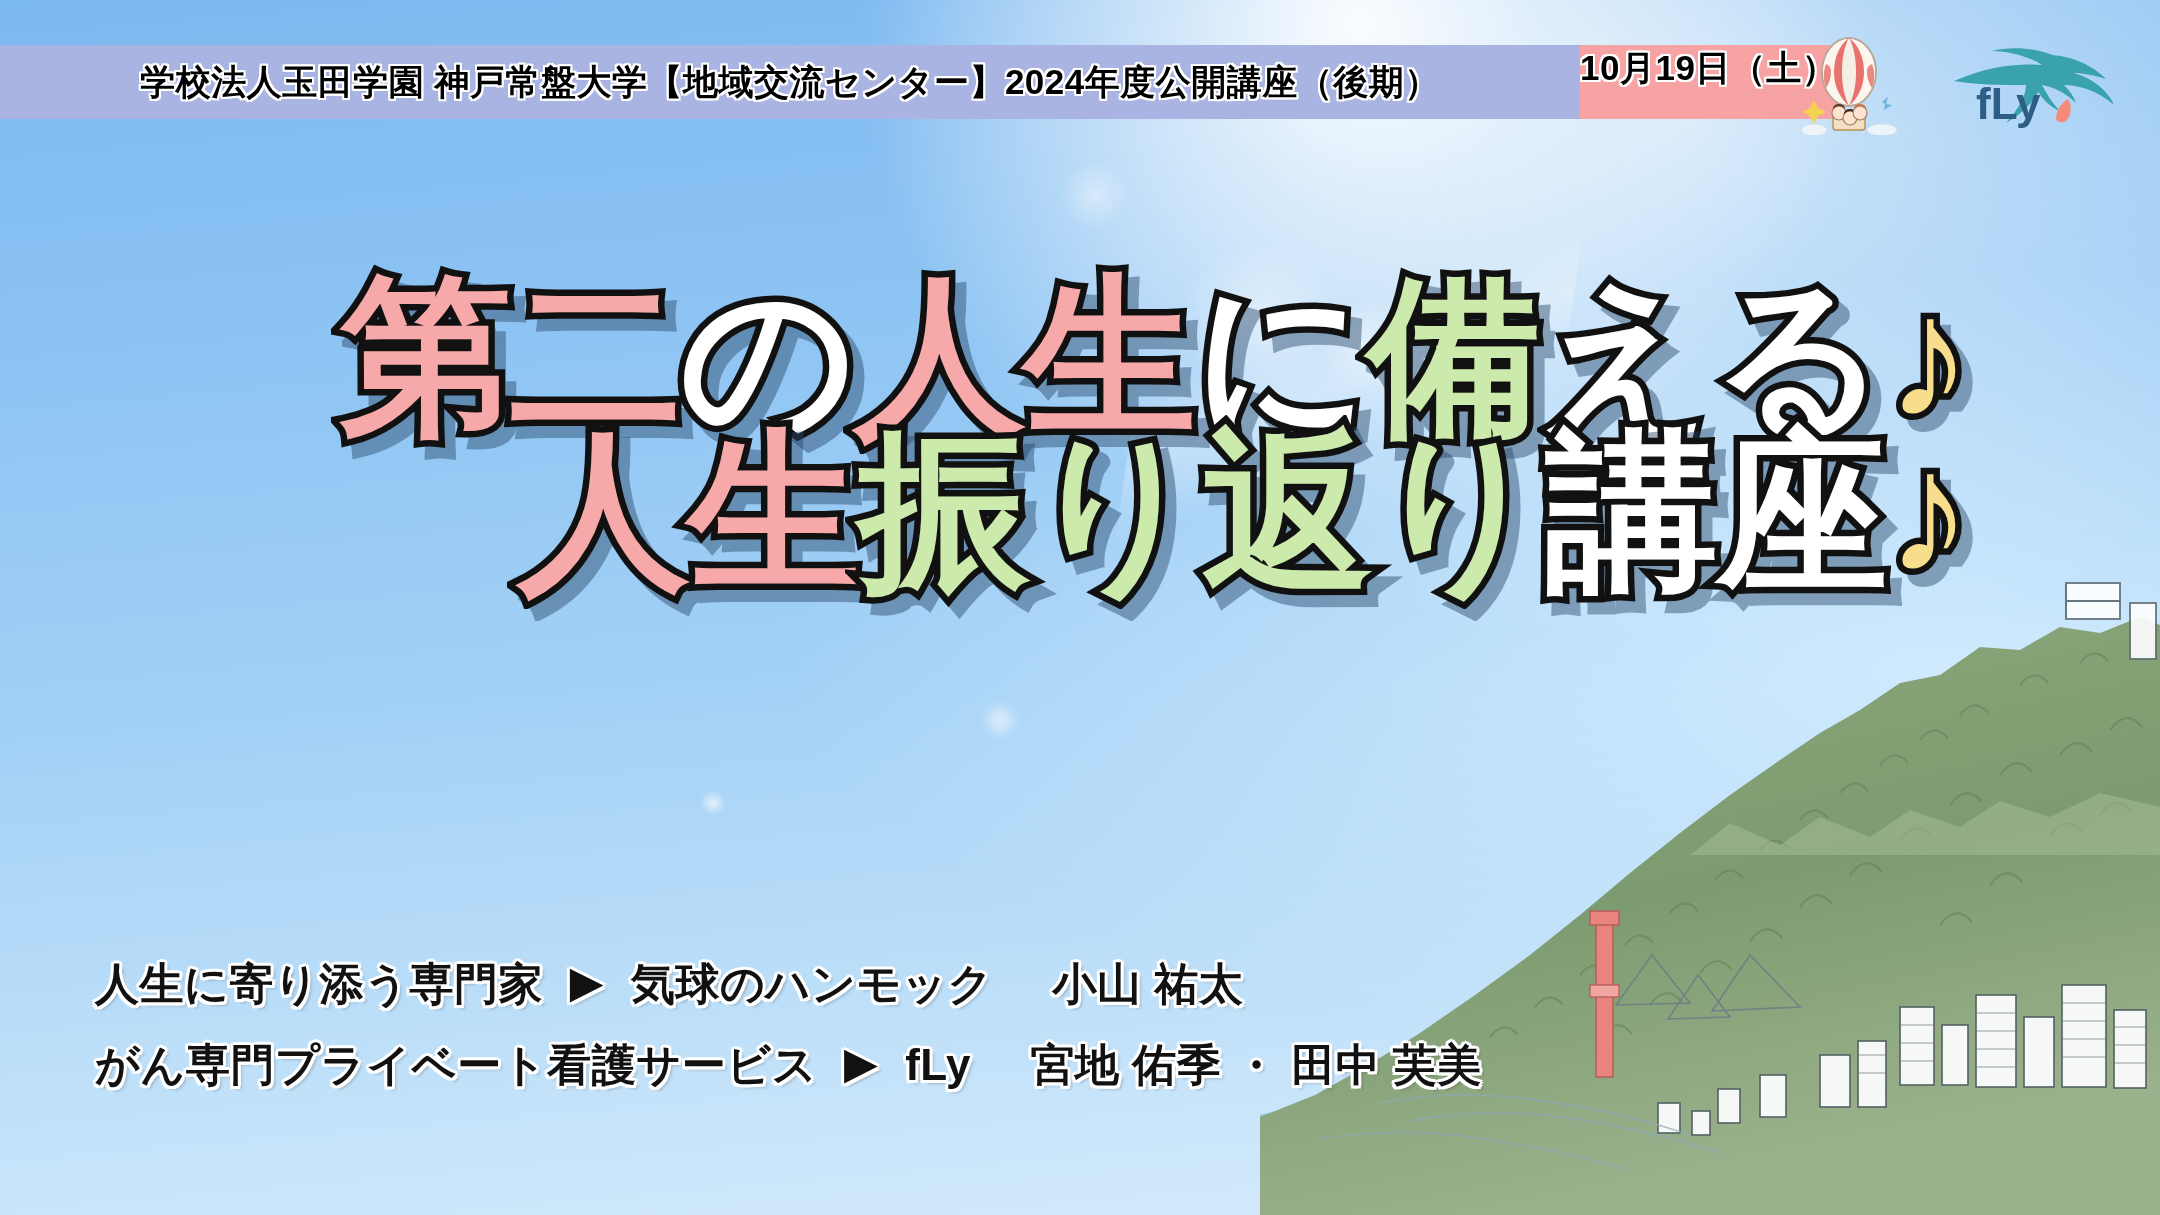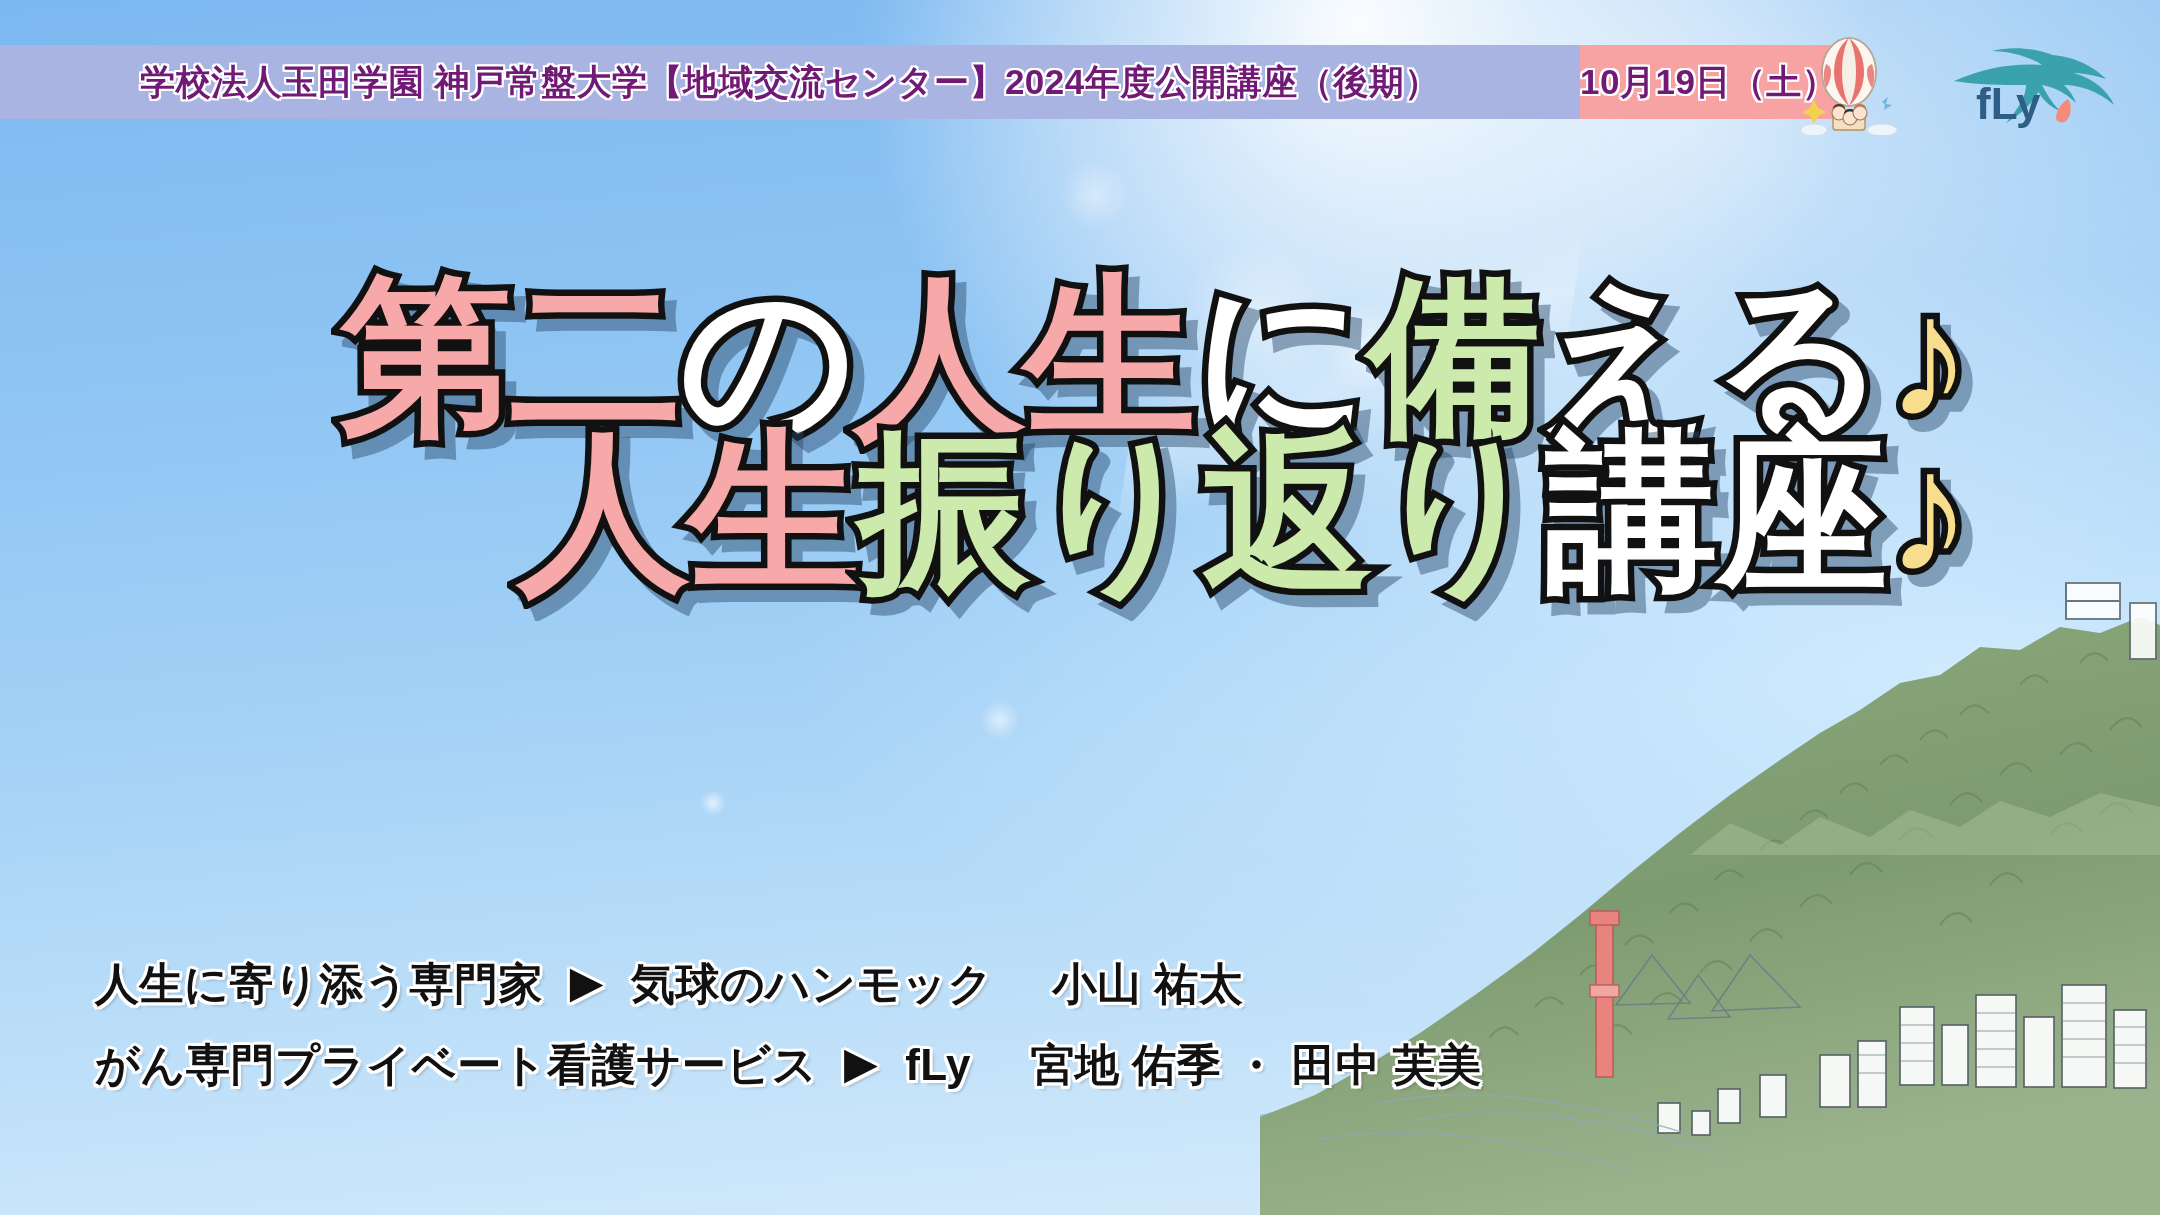--- a/index.html
+++ b/index.html
@@ -24,23 +24,23 @@
   .f3{left:1060px;top:160px;width:70px;height:70px;background:radial-gradient(circle,rgba(255,255,255,.40),rgba(255,255,255,0) 70%);}
   .f4{left:980px;top:700px;width:40px;height:40px;background:radial-gradient(circle,rgba(255,255,255,.55),rgba(255,255,255,0) 70%);}
   .f5{left:700px;top:790px;width:26px;height:26px;background:radial-gradient(circle,rgba(255,255,255,.65),rgba(255,255,255,0) 70%);}
   .ray{position:absolute;left:1140px;top:120px;width:420px;height:520px;
        background:linear-gradient(150deg,rgba(255,255,255,0) 40%,rgba(255,255,255,.28) 50%,rgba(255,255,255,0) 60%);
        transform:rotate(8deg);pointer-events:none;}
 
   
   #header{position:absolute;left:0;top:45px;width:1780px;height:74px;display:flex;align-items:stretch;}
   #header-title-band{flex:0 0 1580px;background:#aab4e2;display:flex;align-items:center;justify-content:center;}
-  #header-date-band{flex:1 1 auto;background:#f8a3a3;display:flex;align-items:center;justify-content:center;}
+  #header-date-band{flex:1 1 auto;background:#f8a3a3;display:flex;align-items:flex-start;justify-content:center;}
   .hdr-text{
-    font-size:35px;font-weight:bold;color:#701a75;letter-spacing:.5px;white-space:nowrap;
+    font-size:35px;font-weight:bold;color:#000000;letter-spacing:.5px;white-space:nowrap;
     text-shadow:
       -2px -2px 0 #fff, 2px -2px 0 #fff, -2px 2px 0 #fff, 2px 2px 0 #fff,
       0 -2px 0 #fff, 0 2px 0 #fff, -2px 0 0 #fff, 2px 0 0 #fff;
   }
   
   #logo-area{position:absolute;left:1790px;top:30px;width:370px;height:105px;display:flex;align-items:center;gap:30px;}
   #balloon-logo{position:relative;width:118px;height:105px;}
   #fly-logo{position:relative;width:185px;height:100px;}
 
   

